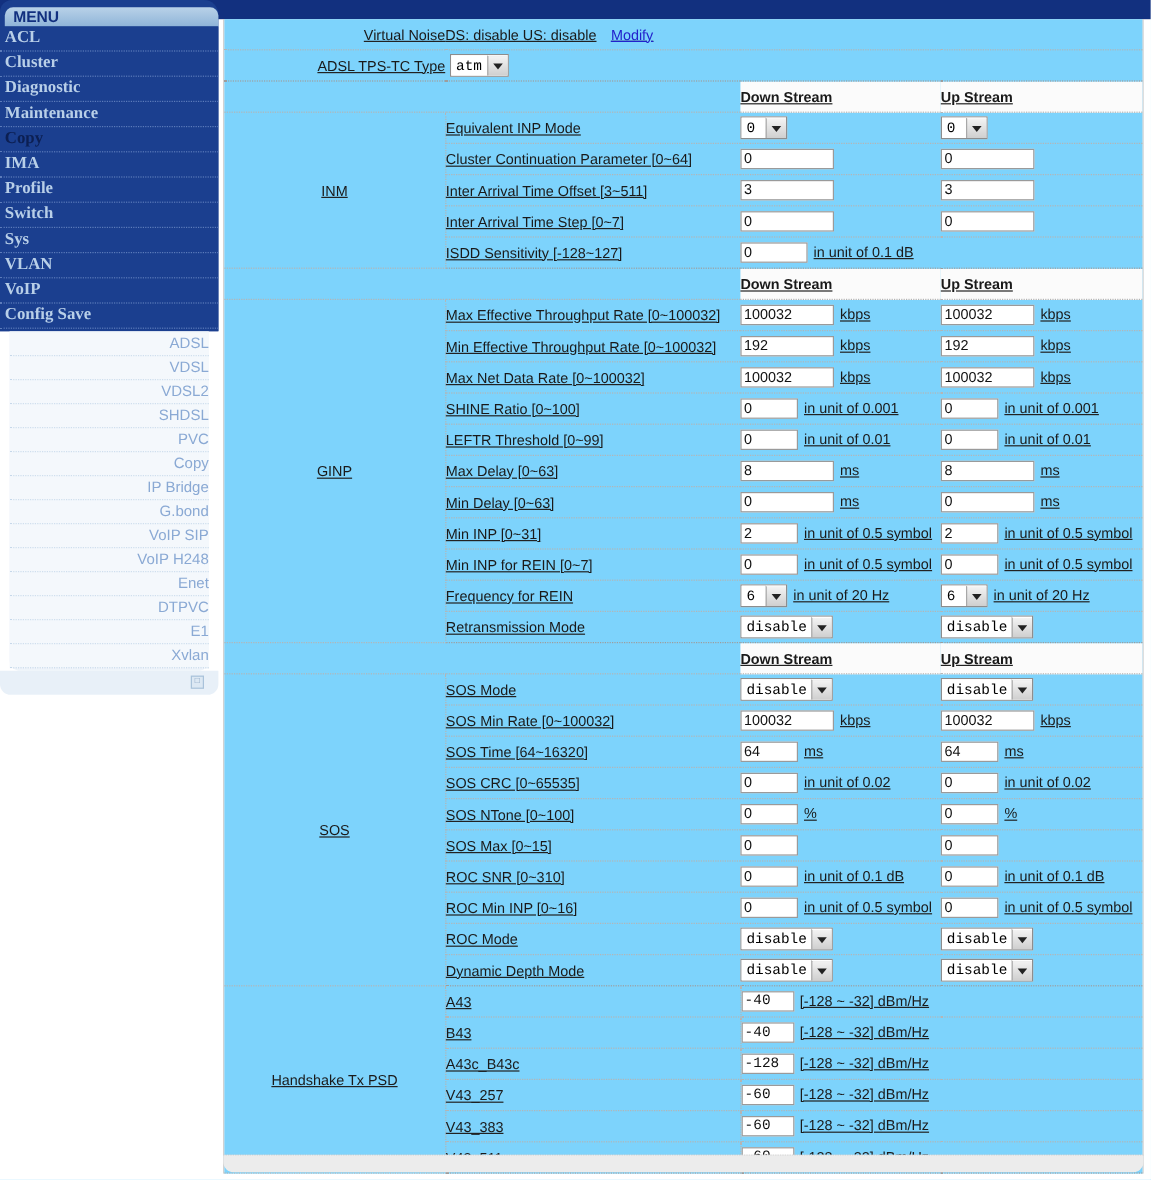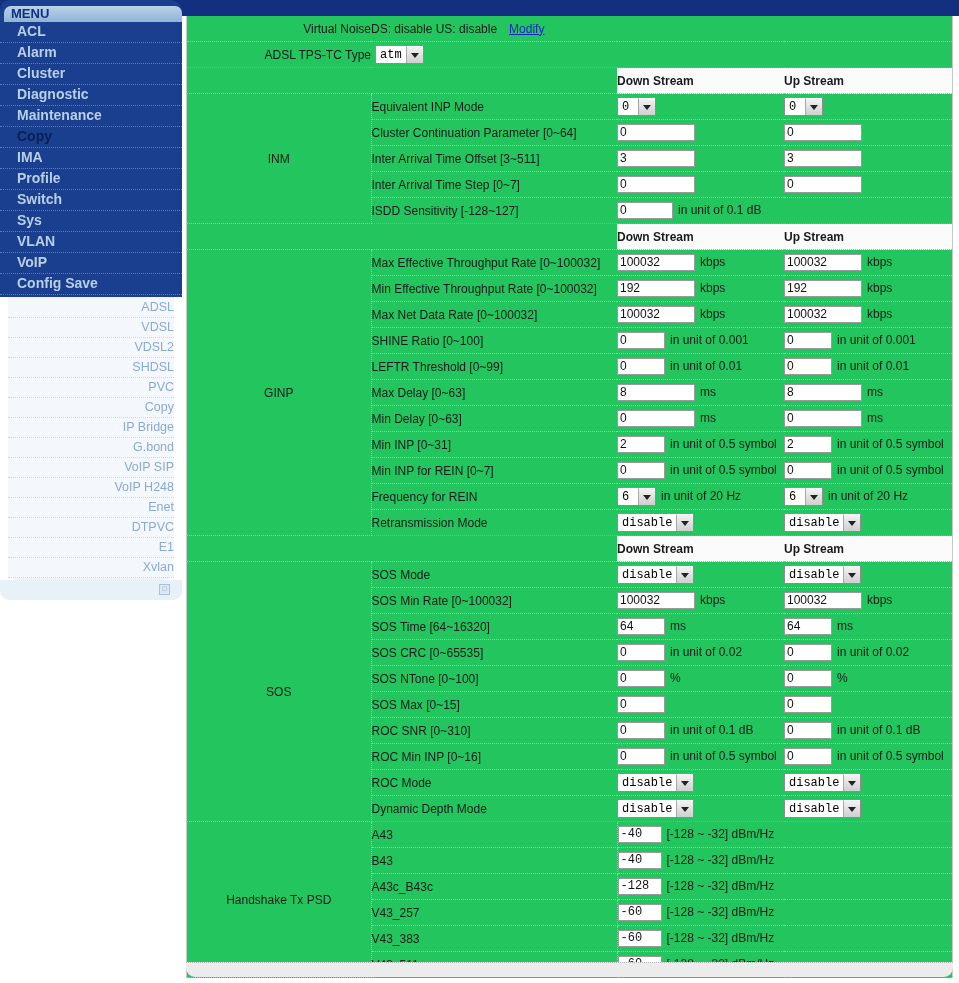--- a/index.html
+++ b/index.html
@@ -44,24 +44,25 @@
     padding-left: 7px;
     border-top-left-radius: 7px;
     border-top-right-radius: 7px;
   }
   .menu-list { background: #1b3f8f; padding-bottom: 2px; }
   .menu-item {
     height: 20px; line-height: 19px;
     color: #b8cfe8;
     font-weight: bold;
     font-size: 14px;
-    padding-left: 17px;
+    padding-left: 4px;
     border-bottom: 1px dotted #5d7cbb;
     cursor: pointer;
     white-space: nowrap;
+    font-family: Liberation Serif, serif;
   }
   .menu-item.selected { color: #0c1f52; }
 
   
   .submenu {
     position: relative;
     width: 166px;
     margin-left: 8px;
     background: #eef4fa;
     border-bottom-left-radius: 9px;
@@ -109,21 +110,22 @@
     background: #ececec;
     border-bottom-left-radius: 9px;
     border-bottom-right-radius: 9px;
     border-top: 1px dotted #b6b6b6;
   }
 
   table.cfg {
     border-collapse: collapse;
     width: 765px;
     table-layout: fixed;
-    background: #22c55e;
+    background: #7dd3fc;
+    text-decoration: underline;
   }
   table.cfg td {
     border-bottom: 1px dotted #b5b5b5;
     padding: 0;
     vertical-align: middle;
     font-size: 12px;
     color: #1a1a1a;
     height: 25px;
   }
   td.grp {
@@ -211,21 +213,20 @@
 
 <div id="root">
 
   <div class="top-banner"></div>
 
   <div class="sidebar">
     <div class="menu-tab">
       <div class="menu-title">MENU</div>
       <div class="menu-list" id="menu-list">
           <div class="menu-item"><span>ACL</span></div>
-          <div class="menu-item"><span>Alarm</span></div>
           <div class="menu-item"><span>Cluster</span></div>
           <div class="menu-item"><span>Diagnostic</span></div>
           <div class="menu-item"><span>Maintenance</span></div>
           <div class="menu-item selected"><span>Copy</span></div>
           <div class="menu-item"><span>IMA</span></div>
           <div class="menu-item"><span>Profile</span></div>
           <div class="menu-item"><span>Switch</span></div>
           <div class="menu-item"><span>Sys</span></div>
           <div class="menu-item"><span>VLAN</span></div>
           <div class="menu-item"><span>VoIP</span></div>

